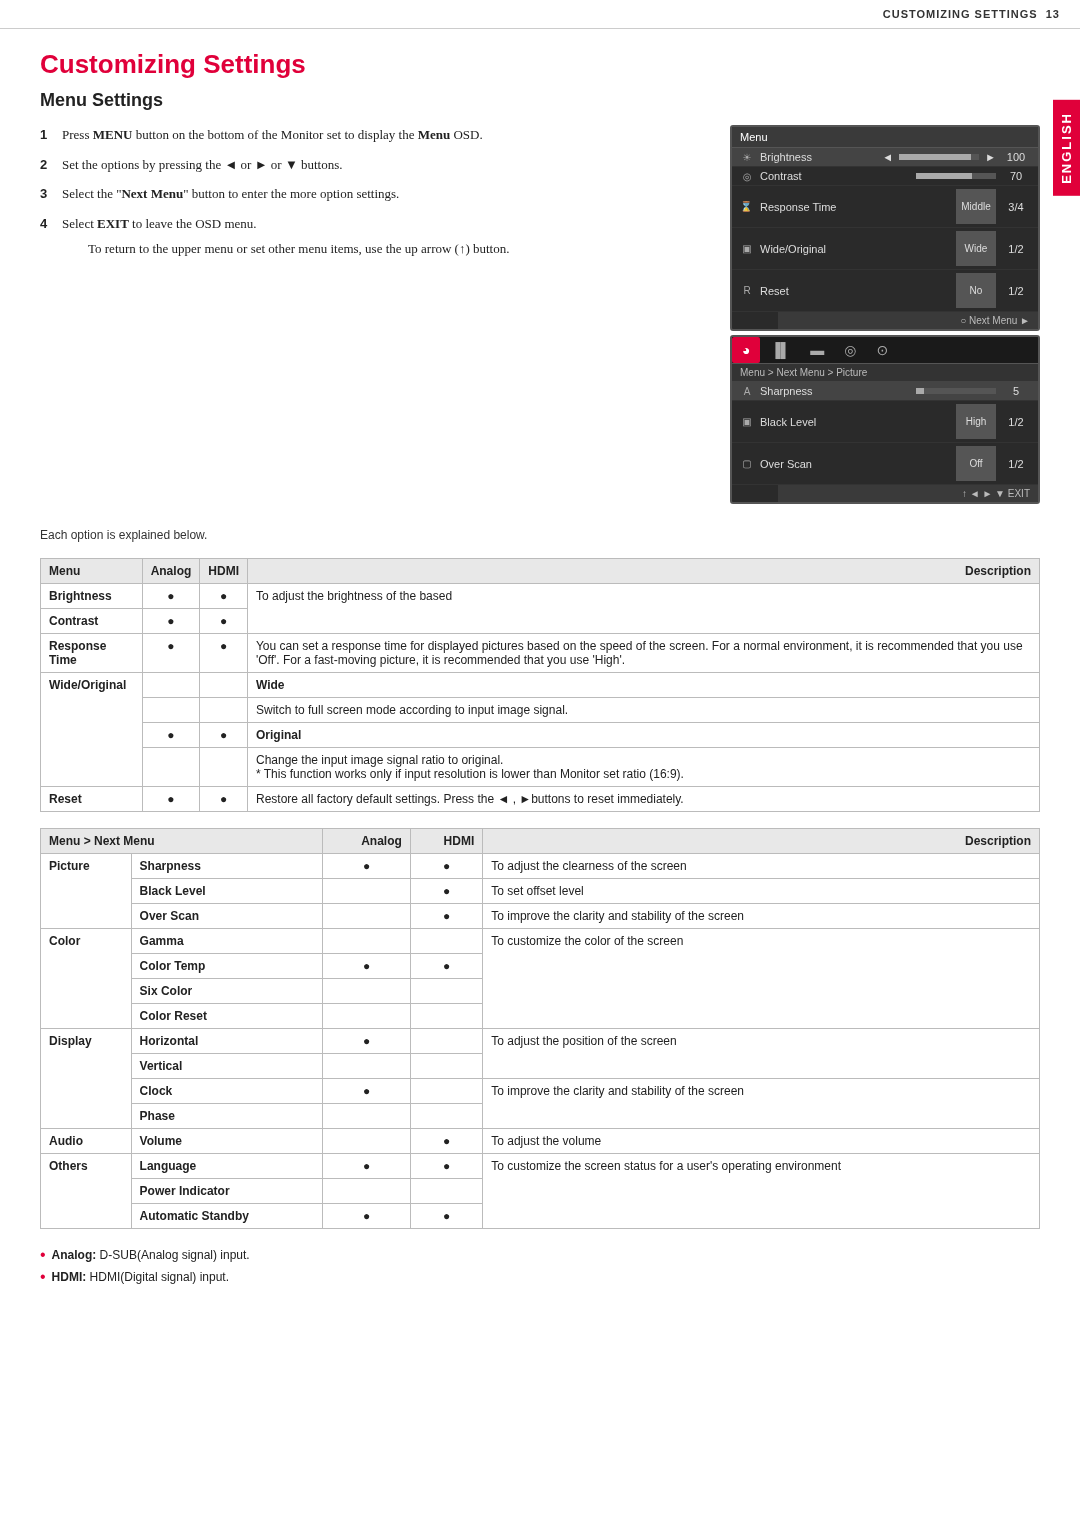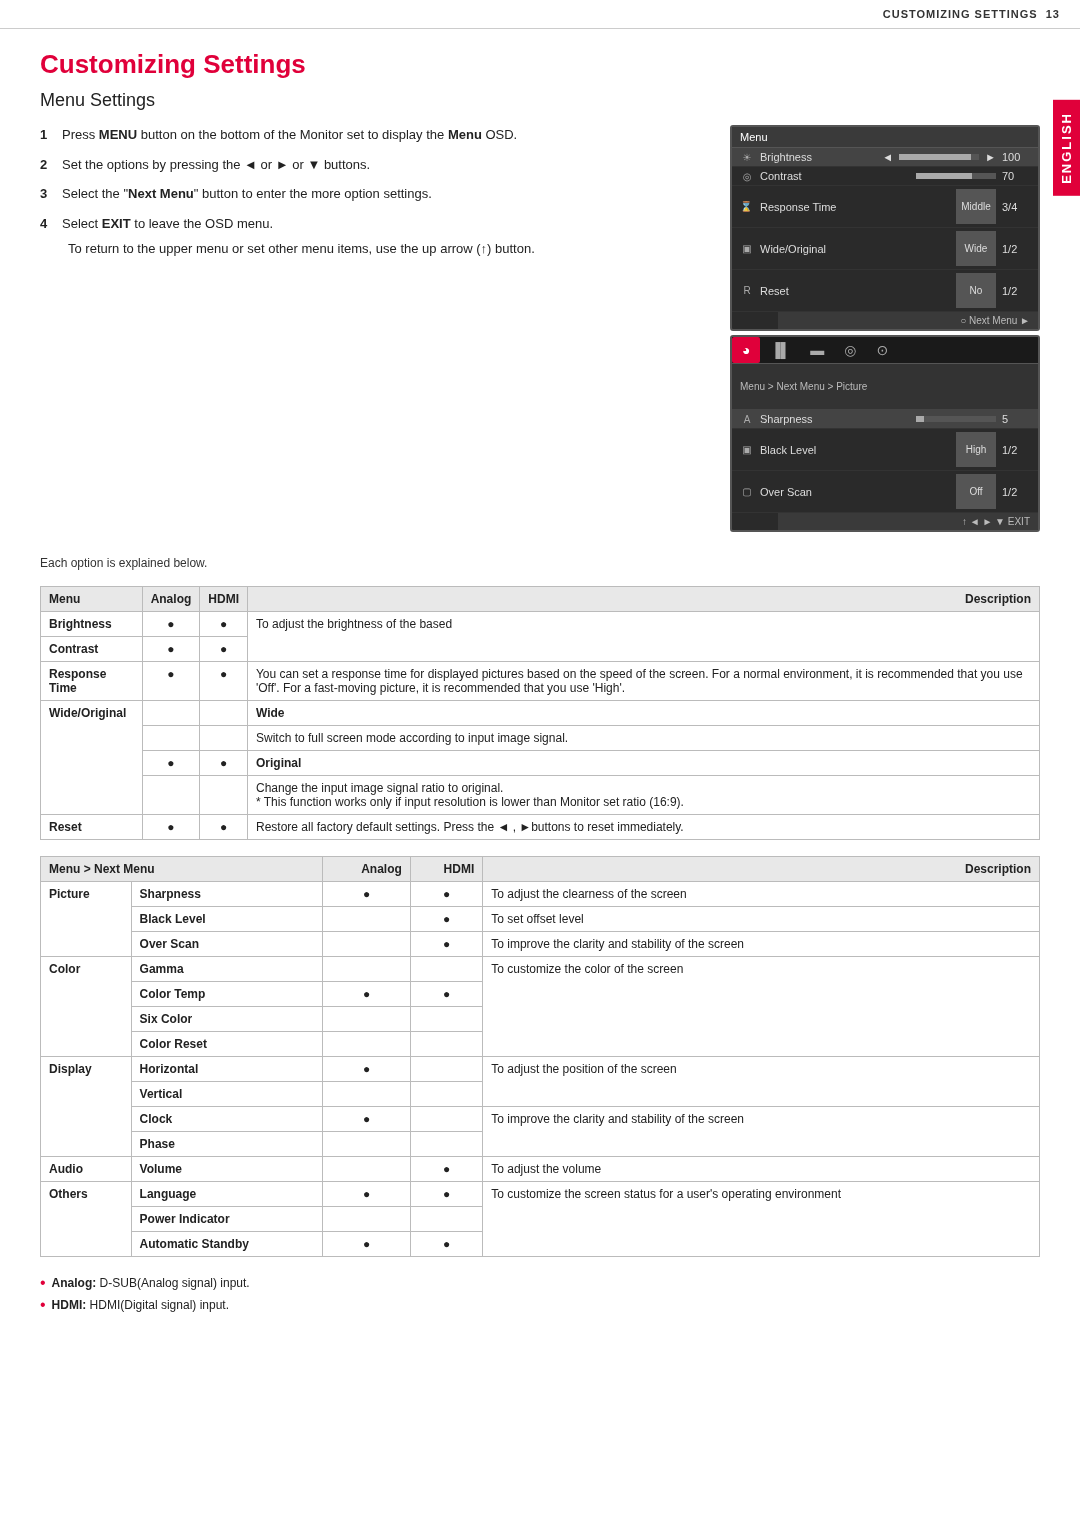--- a/index.html
+++ b/index.html
@@ -51,21 +51,21 @@
 
     .section-title {
       color: #e0003a;
       font-size: 26px;
       font-weight: bold;
       margin-bottom: 10px;
     }
 
     .sub-title {
       font-size: 18px;
-      font-weight: normal;
+      font-weight: bold;
       margin-bottom: 14px;
     }
 
     
     .two-col {
       display: flex;
       gap: 20px;
       margin-bottom: 16px;
     }
 
@@ -83,27 +83,27 @@
       gap: 8px;
       margin-bottom: 10px;
       line-height: 1.5;
     }
 
     .step-num {
       font-weight: bold;
       min-width: 14px;
     }
 
-    .step-text { flex: 1; }
+    .step-text { flex: 1; font-family: Liberation Serif, serif; }
 
     .step-text b { font-weight: bold; }
 
     .sub-step {
       margin-top: 6px;
-      margin-left: 6px;
+      margin-left: 26px;
       line-height: 1.5;
     }
 
     
     .osd-col {
       width: 310px;
       flex-shrink: 0;
     }
 
     .osd-outer {
@@ -153,21 +153,21 @@
       position: relative;
     }
 
     .osd-bar-fill {
       height: 100%;
       background: #aaa;
     }
 
     .osd-value {
       min-width: 28px;
-      text-align: left;
+      text-align: center;
       font-size: 11px;
       color: #ddd;
     }
 
     .osd-text-val {
       background: #555;
       padding: 12px 4px;
       font-size: 10px;
       color: #ddd;
       min-width: 40px;
@@ -208,21 +208,21 @@
       cursor: pointer;
     }
 
     .osd-tab.active {
       background: #e0003a;
       color: white;
       border-radius: 2px;
     }
 
     .osd-breadcrumb {
-      padding: 17px 8px;
+      padding: 3px 8px;
       font-size: 10px;
       color: #bbb;
       background: #333;
       border-bottom: 1px solid #444;
     }
 
     .caption {
       font-size: 12px;
       color: #333;
       margin-top: 24px;

